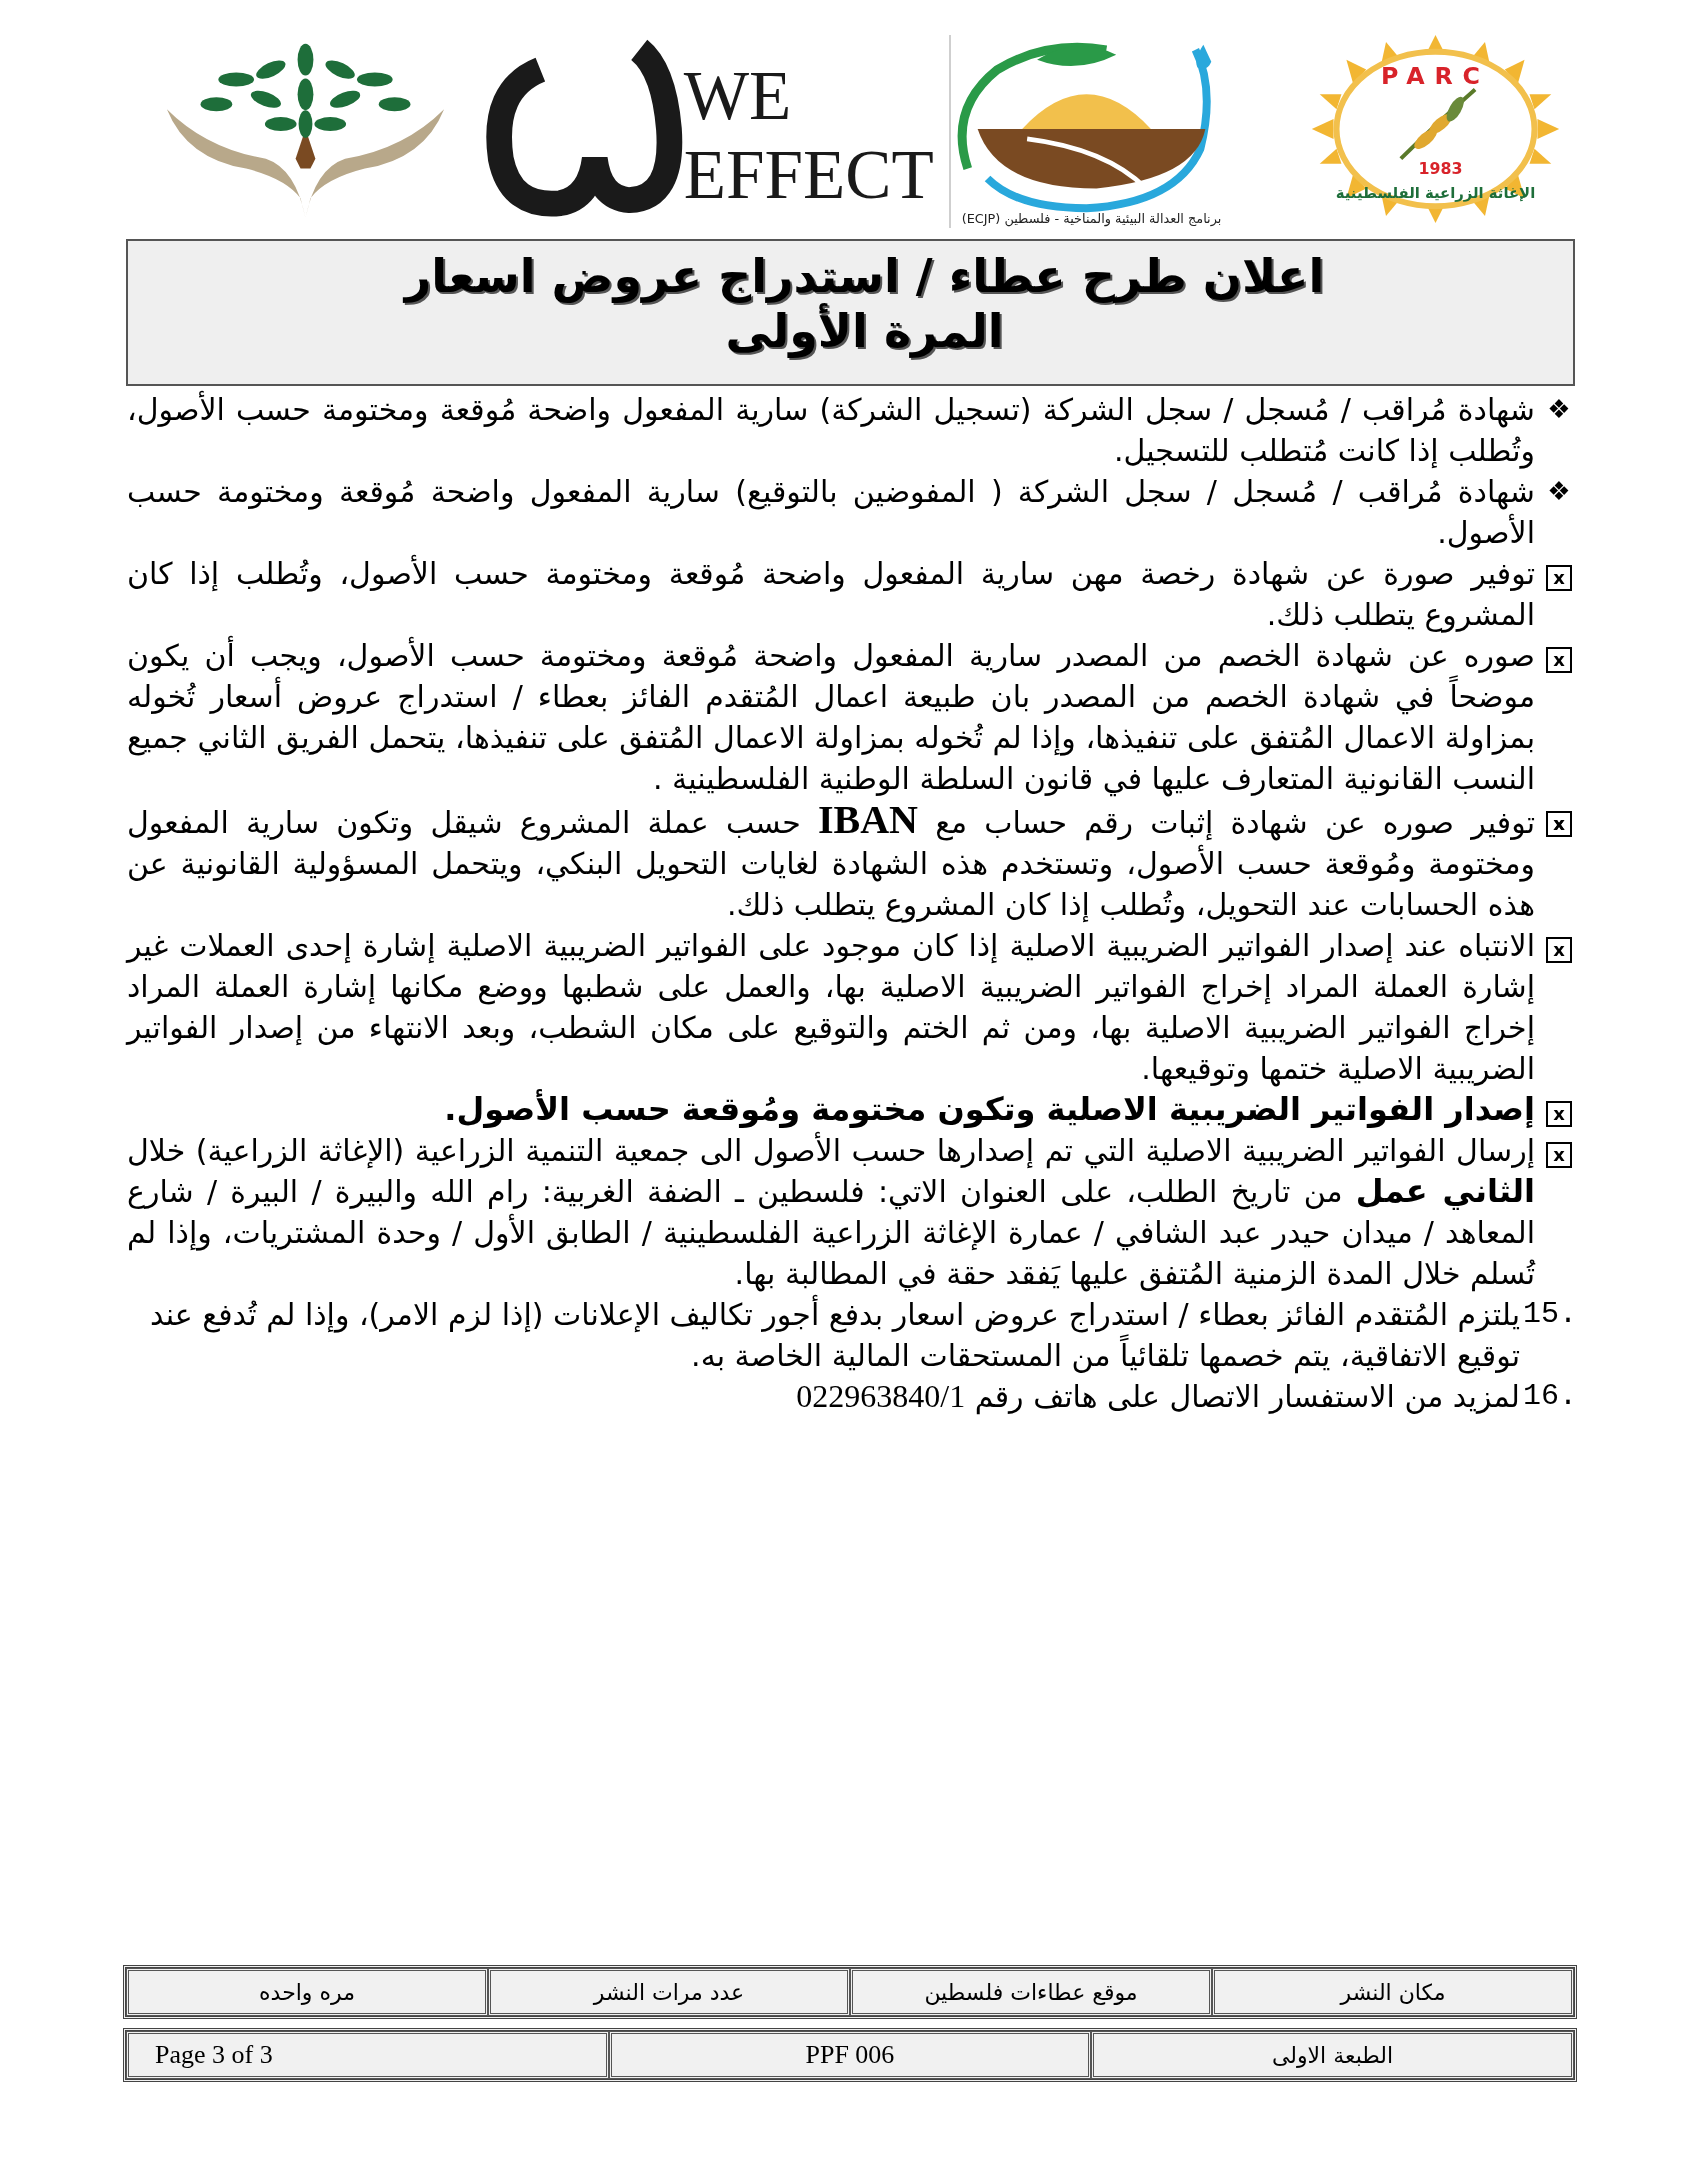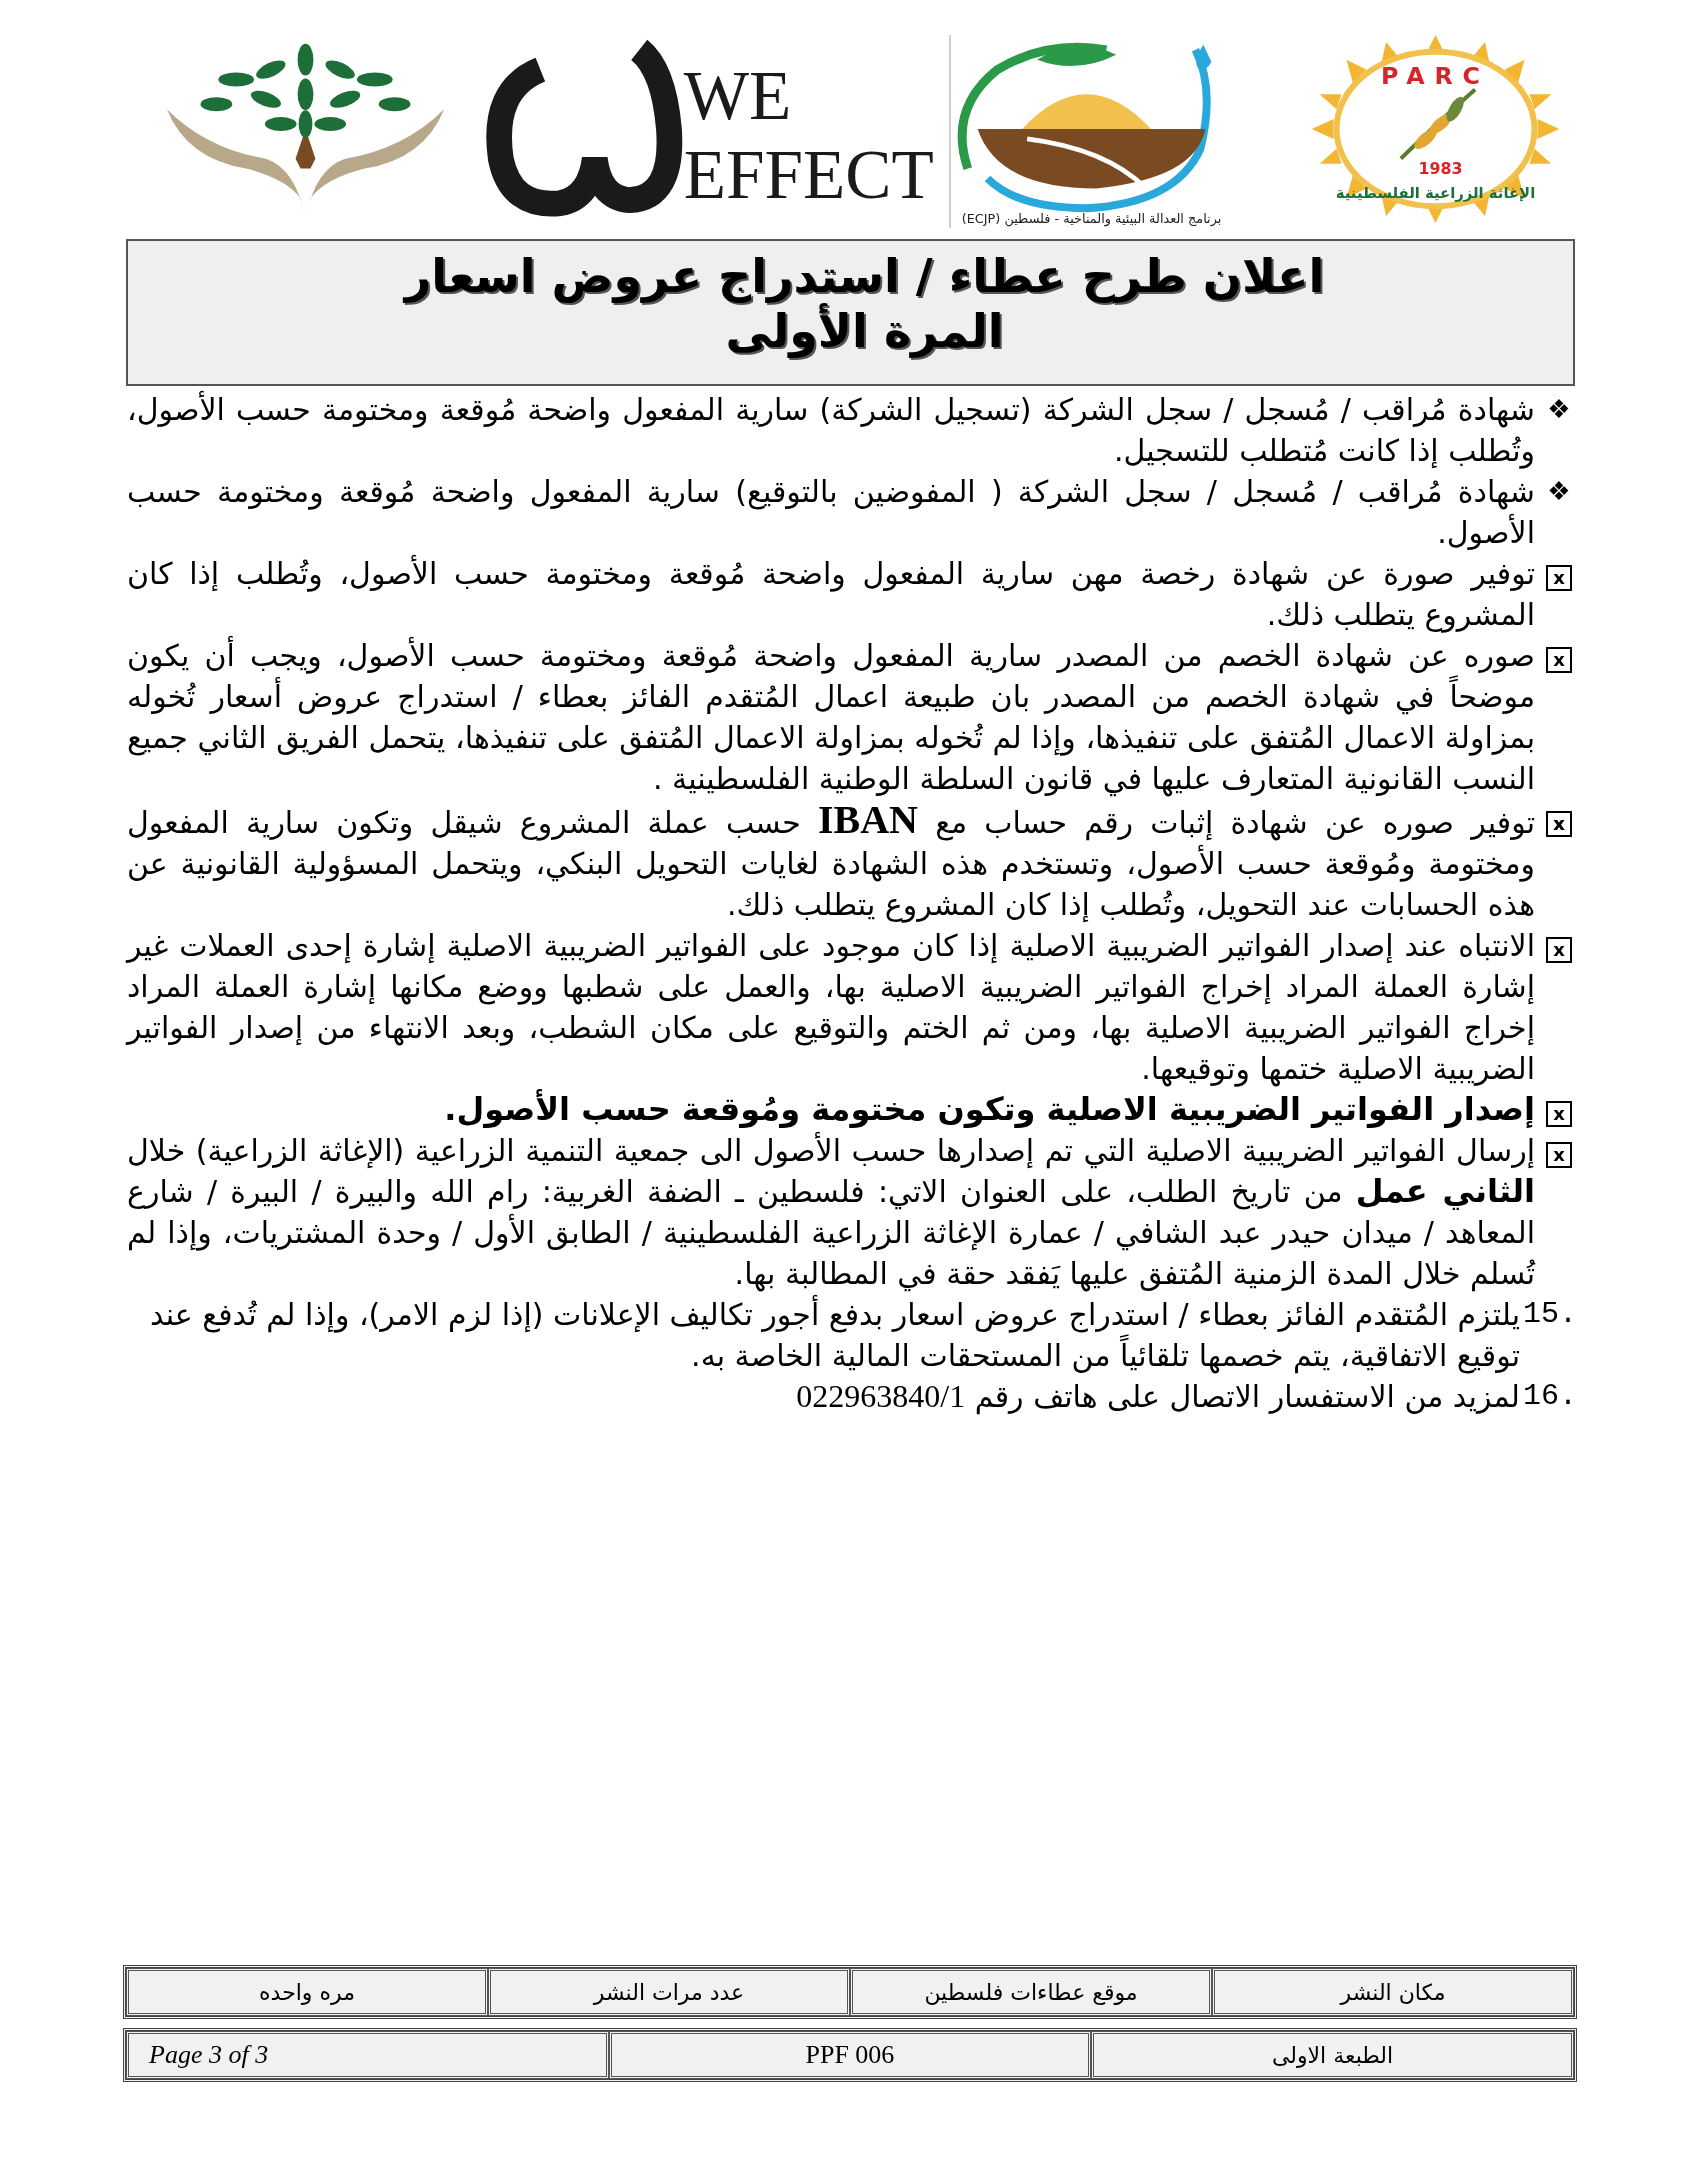--- a/index.html
+++ b/index.html
@@ -23,21 +23,21 @@
   .iban { font-family:"Liberation Serif", serif; font-weight:bold; font-size:40px; }
   .num-item { position:relative; padding-right:57px; }
   .num-item .num { position:absolute; right:0; top:0; font-family:Liberation Mono, monospace; direction:ltr; }
   .phone { font-family:"Liberation Serif", serif; font-size:32px; }
   .footer-table { position:absolute; left:123px; width:1454px; border:3px double #444; box-sizing:border-box; background:#f1f1f1; display:flex; }
   .footer-table.row1 { top:1965px; height:54px; }
   .footer-table.row2 { top:2028px; height:54px; }
   .cell { border:3px double #555; box-sizing:border-box; display:flex; align-items:center; justify-content:center; font-size:22px; }
   .row1 .cell { width:25%; direction:rtl; }
   .row2 .cell { width:33.33%; }
-  .cell.page { justify-content:flex-start; padding-left:20px; font-family:"Liberation Serif", serif; font-size:26px;font-style:italic; }
+  .cell.page { justify-content:flex-start; padding-left:26px; font-family:"Liberation Serif", serif; font-size:26px; }
   .cell.code { font-family:"Liberation Serif", serif; font-size:26px; }
   .cell.edition { direction:rtl; }
 </style>
 </head>
 <body>
 
 <div class="logos">
   <div class="logo logo-tree">
     <svg width="317" height="198" viewBox="0 0 320 200">
       <path d="M20 80 Q60 120 120 130 Q150 140 160 190 Q170 140 200 130 Q260 120 300 80 Q280 130 220 140 Q180 150 165 170 L160 190 L155 170 Q140 150 100 140 Q40 130 20 80 Z" fill="#b8a88a"></path>

